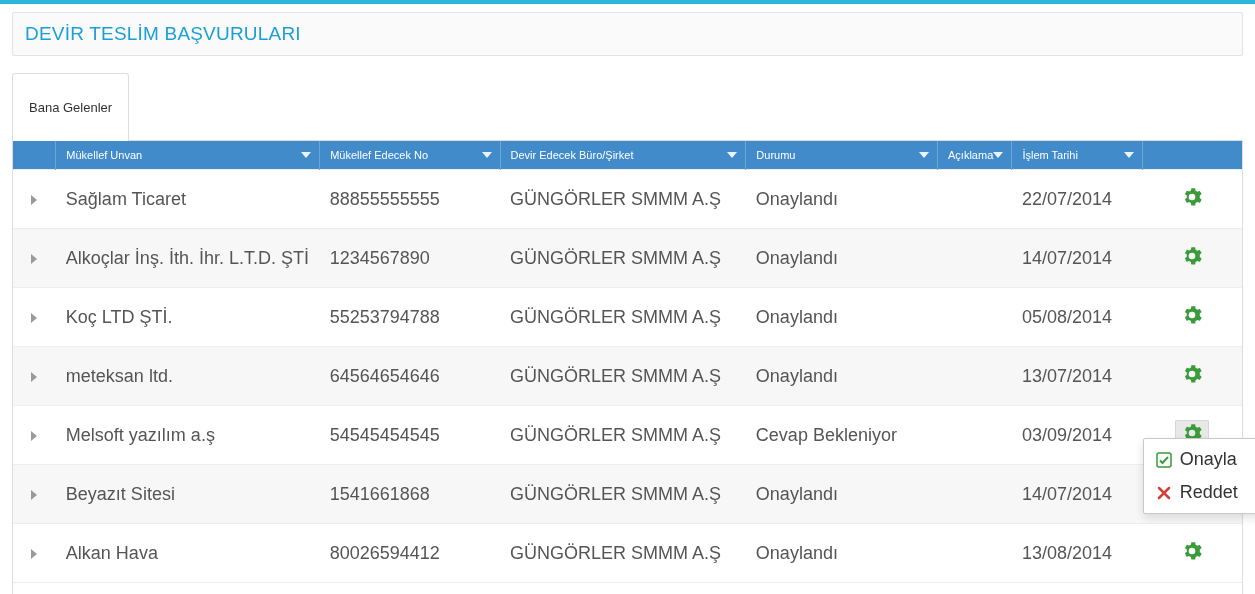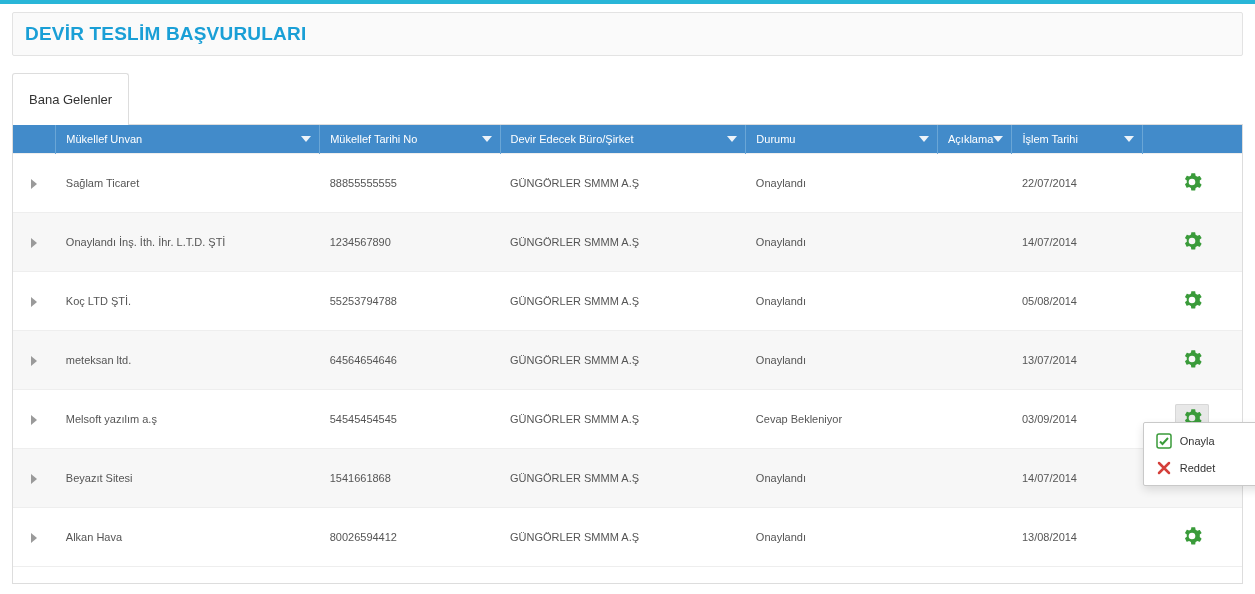--- a/index.html
+++ b/index.html
@@ -1,39 +1,39 @@
 <!DOCTYPE html>
 <html><head>
 <meta charset="utf-8">
 <style>
   * { box-sizing: border-box; margin: 0; padding: 0; }
   html, body { width: 1255px; height: 594px; font-family: "Segoe UI", Arial, sans-serif; font-size: 13px; color: #333; background: #fff; }
   .top-bar { height: 4px; background: #29b6d8; }
   .page { padding: 8px 12px 12px 12px; }
   .panel-title-wrap { border: 1px solid #e3e3e3; border-radius: 2px; padding: 10px 12px; background: #fafafa; }
-  .panel-title { color: #1a9fd6; font-size: 19px; font-weight: 700; letter-spacing: .2px; }
+  .panel-title { color: #1a9fd6; font-size: 19px; font-weight: 400; letter-spacing: .2px; }
   .tabs { display: flex; margin-top: 16px; border-bottom: 1px solid #ddd; }
-  .tab { padding: 18px 16px; border: 1px solid transparent; border-bottom: none; color: #888; cursor: pointer; background: transparent; }
+  .tab { padding: 26px 16px; border: 1px solid transparent; border-bottom: none; color: #888; cursor: pointer; background: transparent; }
   .tab.active { border-color: #ddd; background: #fff; color: #333; border-radius: 3px 3px 0 0; position: relative; top: 1px; }
   .grid-wrap { border: 1px solid #ddd; border-top: none; padding: 0; }
   .group-bar { padding: 10px 10px; color: #6f6f6f; font-size: 13px; }
   table.grid { width: 100%; border-collapse: collapse; table-layout: fixed; }
   thead th { background: #428bca; color: #ffffff; font-weight: 400; text-align: left; padding: 8px 10px; border-right: 1px solid #6aa6d6; position: relative; font-size: 11px; }
   thead th:last-child { border-right: none; }
   .col-expand { width: 38px; }
   .col-unvan { width: 234px; }
   .col-vergi { width: 160px; }
   .col-buro { width: 218px; }
   .col-durum { width: 170px; }
   .col-aciklama { width: 66px; }
   .col-tarih { width: 116px; }
   .col-action { width: 88px; }
   .th-caret { position: absolute; right: 8px; top: 50%; transform: translateY(-50%); opacity: .9; }
   .th-caret svg { display: block; }
-  tbody td { padding: 14px 10px; border-top: 1px solid #eee; color: #555; font-size: 11px; vertical-align: middle; }
+  tbody td { padding: 14px 10px; border-top: 1px solid #eee; color: #555; font-size: 18px; vertical-align: middle; }
   tbody tr:nth-child(even) td { background: #f7f7f7; }
   .expand-cell { text-align: center; color: #9a9a9a; }
   .expand-cell svg { display: inline-block; vertical-align: middle; }
   .gear-btn { display: inline-flex; align-items: center; justify-content: center; width: 34px; height: 30px; border-radius: 2px; cursor: pointer; }
   .gear-btn.hover { background: #e8e8e8; box-shadow: inset 0 0 0 1px #d7d7d7; }
   .gear-btn svg { fill: #3a9b3a; }
   .action-cell { text-align: center; position: relative; }
   .context-menu { position: absolute; left: 0; top: 32px; min-width: 148px; background: #fff; border: 1px solid #c9c9c9; box-shadow: 0 4px 10px rgba(0,0,0,.12); border-radius: 2px; padding: 4px 0; z-index: 50; text-align: left; }
   .context-menu .mi { display: flex; align-items: center; gap: 8px; padding: 6px 12px; cursor: pointer; color: #333; }
   .mi-icon { width: 16px; display: inline-flex; justify-content: center; }
@@ -67,21 +67,21 @@
           <col class="col-action">
       </colgroup>
       <thead>
         <tr>
           <th></th>
           <th><span>Mükellef Unvan</span><span class="th-caret">
                 <svg width="10" height="6" viewBox="0 0 10 6">
                   <path d="M0 0 L5 6 L10 0 Z" fill="#fff"></path>
                 </svg>
               </span></th>
-          <th><span>Mükellef Tarihi No</span><span class="th-caret">
+          <th><span>Mükellef Edecek No</span><span class="th-caret">
                 <svg width="10" height="6" viewBox="0 0 10 6">
                   <path d="M0 0 L5 6 L10 0 Z" fill="#fff"></path>
                 </svg>
               </span></th>
           <th><span>Devir Edecek Büro/Şirket</span><span class="th-caret">
                 <svg width="10" height="6" viewBox="0 0 10 6">
                   <path d="M0 0 L5 6 L10 0 Z" fill="#fff"></path>
                 </svg>
               </span></th>
           <th><span>Durumu</span><span class="th-caret">
@@ -116,21 +116,21 @@
             <td class="action-cell"><span class="gear-btn">
                 <span><svg width="20" height="20" viewBox="0 0 24 24">
                     <path d="M12 8a4 4 0 100 8 4 4 0 000-8zm9.4 4c0 .5 0 .9-.1 1.3l2 1.6c.2.1.2.4.1.6l-1.9 3.3c-.1.2-.4.3-.6.2l-2.4-1a7.7 7.7 0 01-2.2 1.3l-.4 2.5c0 .2-.2.4-.5.4h-3.8c-.2 0-.4-.2-.5-.4l-.4-2.5a7.7 7.7 0 01-2.2-1.3l-2.4 1c-.2.1-.5 0-.6-.2L3.7 15c-.1-.2-.1-.5.1-.6l2-1.6c-.1-.4-.1-.8-.1-1.3s0-.9.1-1.3l-2-1.6c-.2-.1-.2-.4-.1-.6l1.9-3.3c.1-.2.4-.3.6-.2l2.4 1c.7-.5 1.4-1 2.2-1.3L11.1 2c0-.2.3-.4.5-.4h3.8c.3 0 .5.2.5.4l.4 2.5c.8.3 1.5.8 2.2 1.3l2.4-1c.2-.1.5 0 .6.2L23.4 8c.1.2.1.5-.1.6l-2 1.6c.1.4.1.8.1 1.3z"></path>
                   </svg></span>
               </span></td>
           </tr>
           <tr>
             <td class="expand-cell"><svg width="8" height="10" viewBox="0 0 8 10">
                 <path d="M1 0l6 5-6 5z" fill="#9a9a9a"></path>
               </svg></td>
-            <td>Onaylandı İnş. İth. İhr. L.T.D. ŞTİ</td>
+            <td>Alkoçlar İnş. İth. İhr. L.T.D. ŞTİ</td>
             <td>1234567890</td>
             <td>GÜNGÖRLER SMMM A.Ş</td>
             <td>Onaylandı</td>
             <td></td>
             <td>14/07/2014</td>
             <td class="action-cell"><span class="gear-btn">
                 <span><svg width="20" height="20" viewBox="0 0 24 24">
                     <path d="M12 8a4 4 0 100 8 4 4 0 000-8zm9.4 4c0 .5 0 .9-.1 1.3l2 1.6c.2.1.2.4.1.6l-1.9 3.3c-.1.2-.4.3-.6.2l-2.4-1a7.7 7.7 0 01-2.2 1.3l-.4 2.5c0 .2-.2.4-.5.4h-3.8c-.2 0-.4-.2-.5-.4l-.4-2.5a7.7 7.7 0 01-2.2-1.3l-2.4 1c-.2.1-.5 0-.6-.2L3.7 15c-.1-.2-.1-.5.1-.6l2-1.6c-.1-.4-.1-.8-.1-1.3s0-.9.1-1.3l-2-1.6c-.2-.1-.2-.4-.1-.6l1.9-3.3c.1-.2.4-.3.6-.2l2.4 1c.7-.5 1.4-1 2.2-1.3L11.1 2c0-.2.3-.4.5-.4h3.8c.3 0 .5.2.5.4l.4 2.5c.8.3 1.5.8 2.2 1.3l2.4-1c.2-.1.5 0 .6.2L23.4 8c.1.2.1.5-.1.6l-2 1.6c.1.4.1.8.1 1.3z"></path>
                   </svg></span>
               </span></td>

